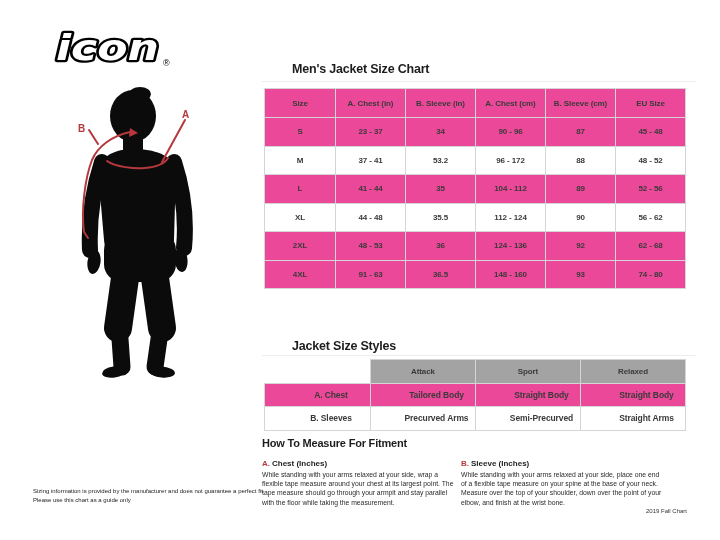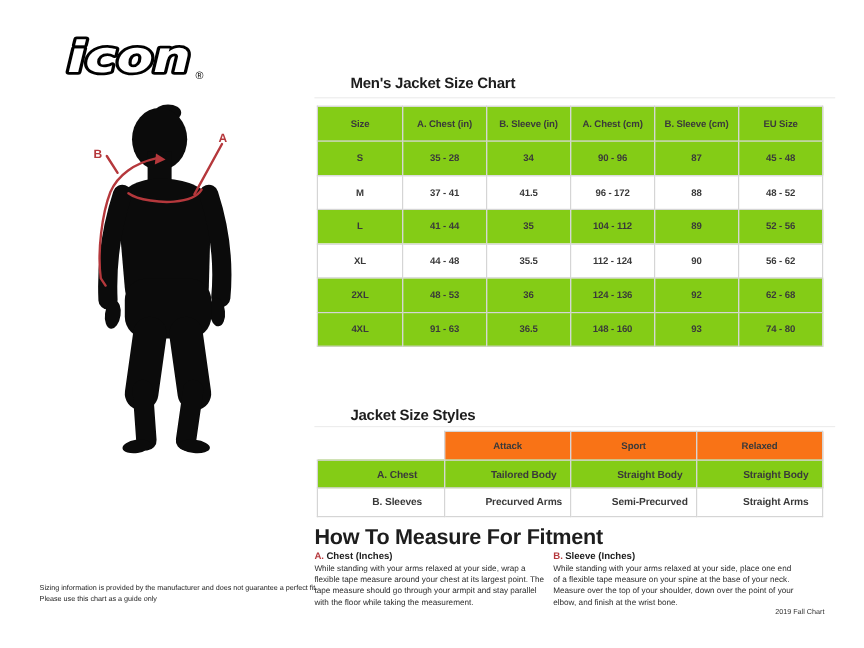--- a/index.html
+++ b/index.html
@@ -16,30 +16,30 @@
 
   
   table { border-collapse:collapse; table-layout:fixed; }
   th, td {
     border:1px solid #d5d5d5; text-align:center; vertical-align:middle;
     font-size:8px; font-weight:bold; color:#3a3a3a; letter-spacing:-0.1px; padding:0;
   }
   .size-table { width:421px; }
   .size-table tr { height:28.5px; }
   .size-table tr.head { height:29px; }
-  .shade { background:#84cc16; }
+  .shade { background:#ec4899; }
   .white { background:#ffffff; }
   .style-table { width:421px; }
   .style-table tr { height:23.5px; }
-  .style-table th { background:#f97316; }
+  .style-table th { background:#a3a3a3; }
   .style-table th.blank { background:transparent; border:none; }
   .style-table td { font-size:8.5px;padding-left:27px; }
 
   
-  .howto-title { font-size:18px; font-weight:bold; color:#1d1d1d; letter-spacing:-0.2px; }
+  .howto-title { font-size:11px; font-weight:bold; color:#1d1d1d; letter-spacing:-0.2px; }
   .measure-col h4 { font-size:8px; font-weight:bold; color:#1d1d1d; }
   .measure-col .letter { color:#b5383c; margin-right:2px; }
   .measure-col p { margin-top:2px; font-size:6.8px; line-height:1.35; color:#2a2a2a; }
 
   
   .disclaimer { font-size:6px; line-height:1.55; color:#222; }
   .version { font-size:6px; color:#333; text-align:right; }
 </style>
 </head>
 <body>
@@ -100,30 +100,30 @@
         <tr class="head shade">
       <th>Size</th>
       <th>A. Chest (in)</th>
       <th>B. Sleeve (in)</th>
       <th>A. Chest (cm)</th>
       <th>B. Sleeve (cm)</th>
       <th>EU Size</th>
     </tr>
     <tr class="shade">
       <td>S</td>
-      <td>35 - 28</td>
+      <td>23 - 37</td>
       <td>34</td>
       <td>90 - 96</td>
       <td>87</td>
       <td>45 - 48</td>
     </tr>
     <tr class="white">
       <td>M</td>
       <td>37 - 41</td>
-      <td>41.5</td>
+      <td>53.2</td>
       <td>96 - 172</td>
       <td>88</td>
       <td>48 - 52</td>
     </tr>
     <tr class="shade">
       <td>L</td>
       <td>41 - 44</td>
       <td>35</td>
       <td>104 - 112</td>
       <td>89</td>

